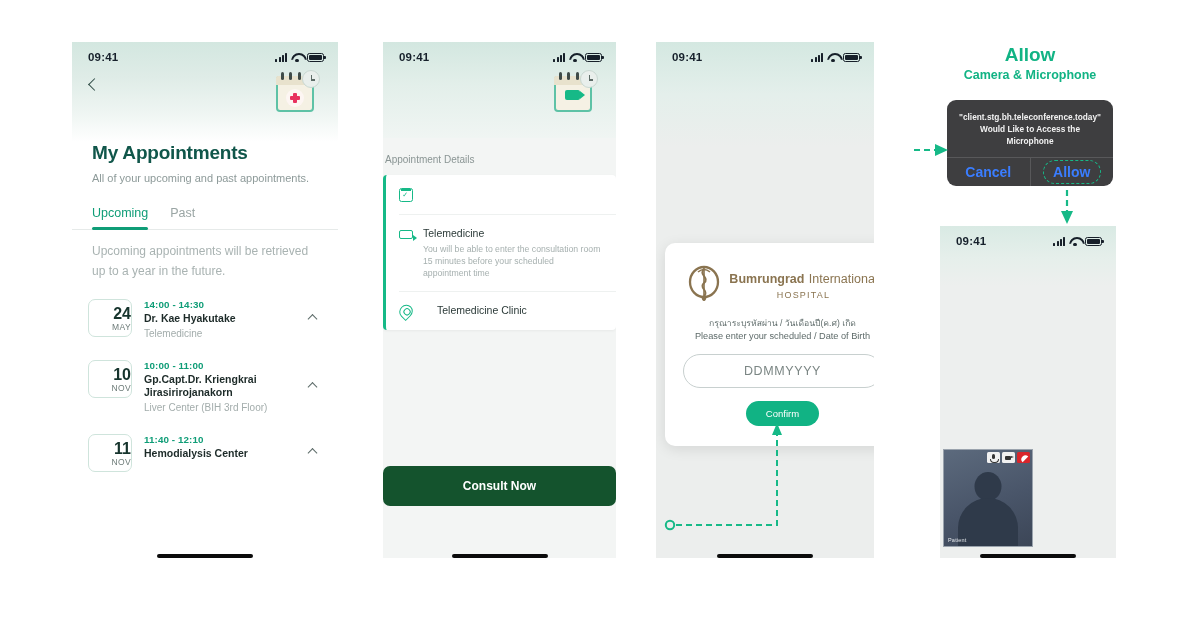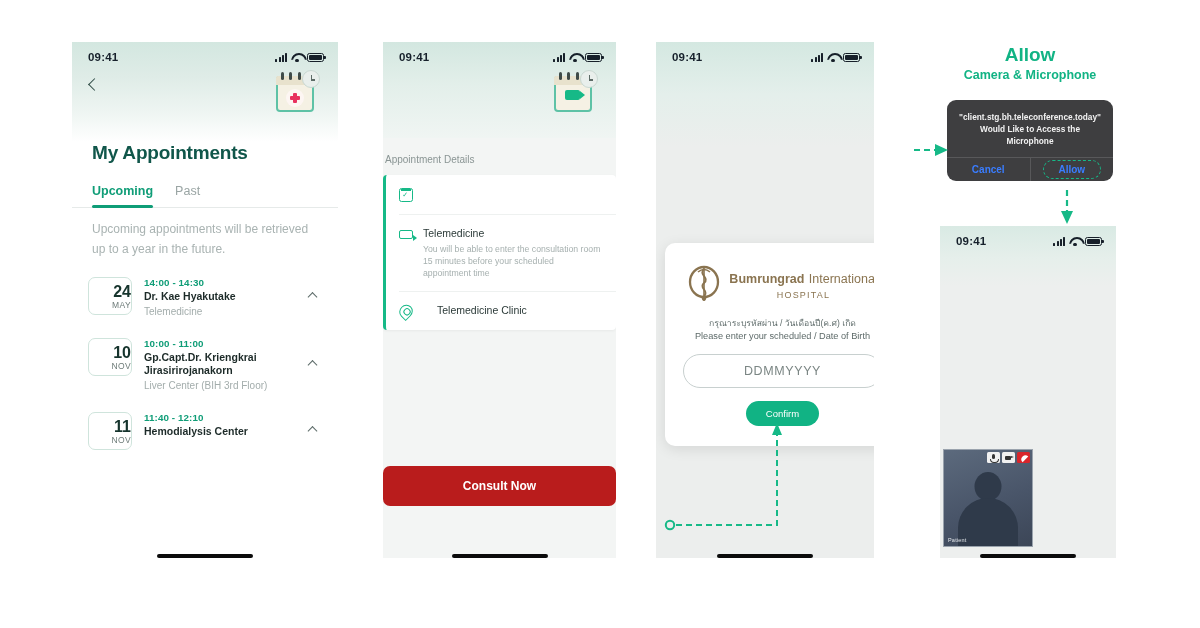--- a/index.html
+++ b/index.html
@@ -60,21 +60,21 @@
   .plus-circle { position:absolute; left:12px; top:19px; width:18px; height:18px; border-radius:50%; background:#fdf6f3; display:flex; align-items:center; justify-content:center; }
   .plus-circle::before{ content:""; position:absolute; width:10px; height:3.2px; background:#e8315f; border-radius:1px; }
   .plus-circle::after{ content:""; position:absolute; width:3.2px; height:10px; background:#e8315f; border-radius:1px; }
   .vid-chip { position:absolute; left:13px; top:20px; width:15px; height:10px; background:#16b987; border-radius:2px; }
   .vid-chip::after{ content:""; position:absolute; right:-5px; top:1px; border-top:4px solid transparent; border-bottom:4px solid transparent; border-left:5px solid #16b987; }
 
   .p1-title { font-size:19px; font-weight:700; color:#10564a; padding:0 20px; letter-spacing:-0.2px; }
   .p1-sub { font-size:11px; line-height:15px; color:#8d9a99; padding:7px 20px 0; }
   .tabs { display:flex; gap:22px; padding:20px 20px 0; border-bottom:1px solid #e6eae9; }
   .tab { font-size:12.5px; padding-bottom:9px; color:#9aa5a4; position:relative; }
-  .tab.active { color:#0f9d77; font-weight:700; }
+  .tab.active { color:#0f9d77; font-weight:400; }
   .tab.active::after { content:""; position:absolute; left:0; right:0; bottom:-1px; height:2.6px; background:#0f9d77; border-radius:2px; }
   .p1-note { font-size:12px; line-height:20px; color:#a9b3b2; padding:11px 20px 0; }
 
   .appt-list { padding:8px 16px 0; }
   .appt { display:flex; align-items:flex-start; gap:12px; padding:10px 4px 10px 0; position:relative; }
   .datebox { width:44px; flex:0 0 44px; border:1px solid #cfe4dc; border-radius:7px; padding:5px 0 4px; text-align:right; }
   .datebox .d { font-size:16px; font-weight:700; color:#16342d; line-height:17px; }
   .datebox .m { font-size:8.5px; color:#6d7b78; letter-spacing:0.4px; }
   .appt-info { flex:1; min-width:0; }
   .appt-time { font-size:9.8px; font-weight:700; color:#0f9d77; letter-spacing:0.1px; }
@@ -97,21 +97,21 @@
   .ci-vid::after{ content:""; position:absolute; right:-4.5px; top:4.4px; border-top:3px solid transparent; border-bottom:3px solid transparent; border-left:4.5px solid #16b987; }
   .ci-pin { width:13px; height:13px; border:1.5px solid #16b987; border-radius:50% 50% 50% 0; transform:rotate(-45deg); }
   .ci-pin::after{ content:""; position:absolute; left:3.2px; top:3.2px; width:4.4px; height:4.4px; border:1.4px solid #16b987; border-radius:50%; }
   .sec-date { font-size:11px; color:#2b3a38; }
   .sec-time { font-size:10px; font-weight:700; color:#0f9d77; padding-top:4px; letter-spacing:0.2px; }
   .addcal { margin-top:10px; display:inline-block; border:1.3px solid #16b987; color:#0f8a68; font-size:10px; font-weight:700; padding:8px 17px; border-radius:6px; background:#fff; }
   .sec-h { font-size:10.5px; color:#2b3a38; }
   .sec-p { font-size:8.7px; line-height:12px; color:#a6b0af; padding-top:4px; }
   .consult {
     position:absolute; left:0; right:0; bottom:52px; margin:0 0px;
-    background:#b91c1c; color:#fff; text-align:center; font-size:12px; font-weight:700;
+    background:#14532d; color:#fff; text-align:center; font-size:12px; font-weight:700;
     padding:13px 0; border-radius:7px;
   }
 
   
   #p3 { left:656px; top:42px; width:218px; height:516px; background:#eceeed; }
   .p3-top { height:105px; background: linear-gradient(180deg,#d4e8e1 0%, #e4efeb 50%, #eceeed 100%); }
   .modal {
     position:absolute; left:9px; top:201px; width:235px; background:#fff;
     border-radius:10px; box-shadow:0 3px 14px rgba(0,0,0,.10);
     padding:22px 18px 20px; text-align:center;
@@ -133,21 +133,21 @@
   .p4-top { height:60px; background: linear-gradient(180deg,#d9eae4 0%,#e6efeb 55%,#edefee 100%); }
   .p4-head { position:absolute; left:940px; top:44px; width:180px; text-align:center; }
   .p4-h1 { font-size:19px; font-weight:700; color:#11b384; line-height:22px; }
   .p4-h2 { font-size:12.5px; font-weight:700; color:#11b384; line-height:18px; }
   .permdlg {
     position:absolute; left:947px; top:100px; width:166px; background:#3e3e40;
     border-radius:9px; overflow:hidden; text-align:center;
   }
   .permtxt { font-size:8.3px; line-height:12px; color:#f2f2f2; font-weight:700; padding:11px 12px 10px; }
   .permbtns { display:flex; border-top:1px solid #58585a; }
-  .permbtn { flex:1; padding:6px 0; font-size:10px; color:#3a7dff; font-weight:700; position:relative; }
+  .permbtn { flex:1; padding:6px 0; font-size:14px; color:#3a7dff; font-weight:700; position:relative; }
   .permbtn + .permbtn { border-left:1px solid #58585a; }
   .ring { position:absolute; left:12px; right:12px; top:2px; bottom:2px; border:1.4px dashed #16b987; border-radius:12px; }
   .vidtile {
     position:absolute; left:943px; top:449px; width:90px; height:98px;
     background: linear-gradient(160deg,#5c6a7d 0%, #495569 55%, #3c4657 100%);
     border:1px solid #9aa3ad; overflow:hidden;
   }
   .silho { position:absolute; left:50%; bottom:0; transform:translateX(-50%); width:60px; height:74px; }
   .silho::before{ content:""; position:absolute; left:50%; top:0; transform:translateX(-50%); width:27px; height:29px; border-radius:50%; background:#2f3a4a; }
   .silho::after{ content:""; position:absolute; left:50%; top:26px; transform:translateX(-50%); width:60px; height:48px; border-radius:30px 30px 0 0; background:#2f3a4a; }
@@ -195,20 +195,21 @@
             <i></i>
             <i></i>
             <i></i>
           </div>
         <div class="plus-circle"></div>
         <div class="cal-badge"></div>
       </div>
     </div>
 
     <div class="p1-title">My Appointments</div>
+    <div class="p1-sub">All of your upcoming and past appointments.</div>
 
     <div class="tabs">
       <div class="tab active">Upcoming</div>
       <div class="tab">Past</div>
     </div>
     <div class="p1-note">Upcoming appointments will be retrieved up to a year in the future.</div>
 
     <div class="appt-list">
       <div class="appt">
         <div class="datebox">

